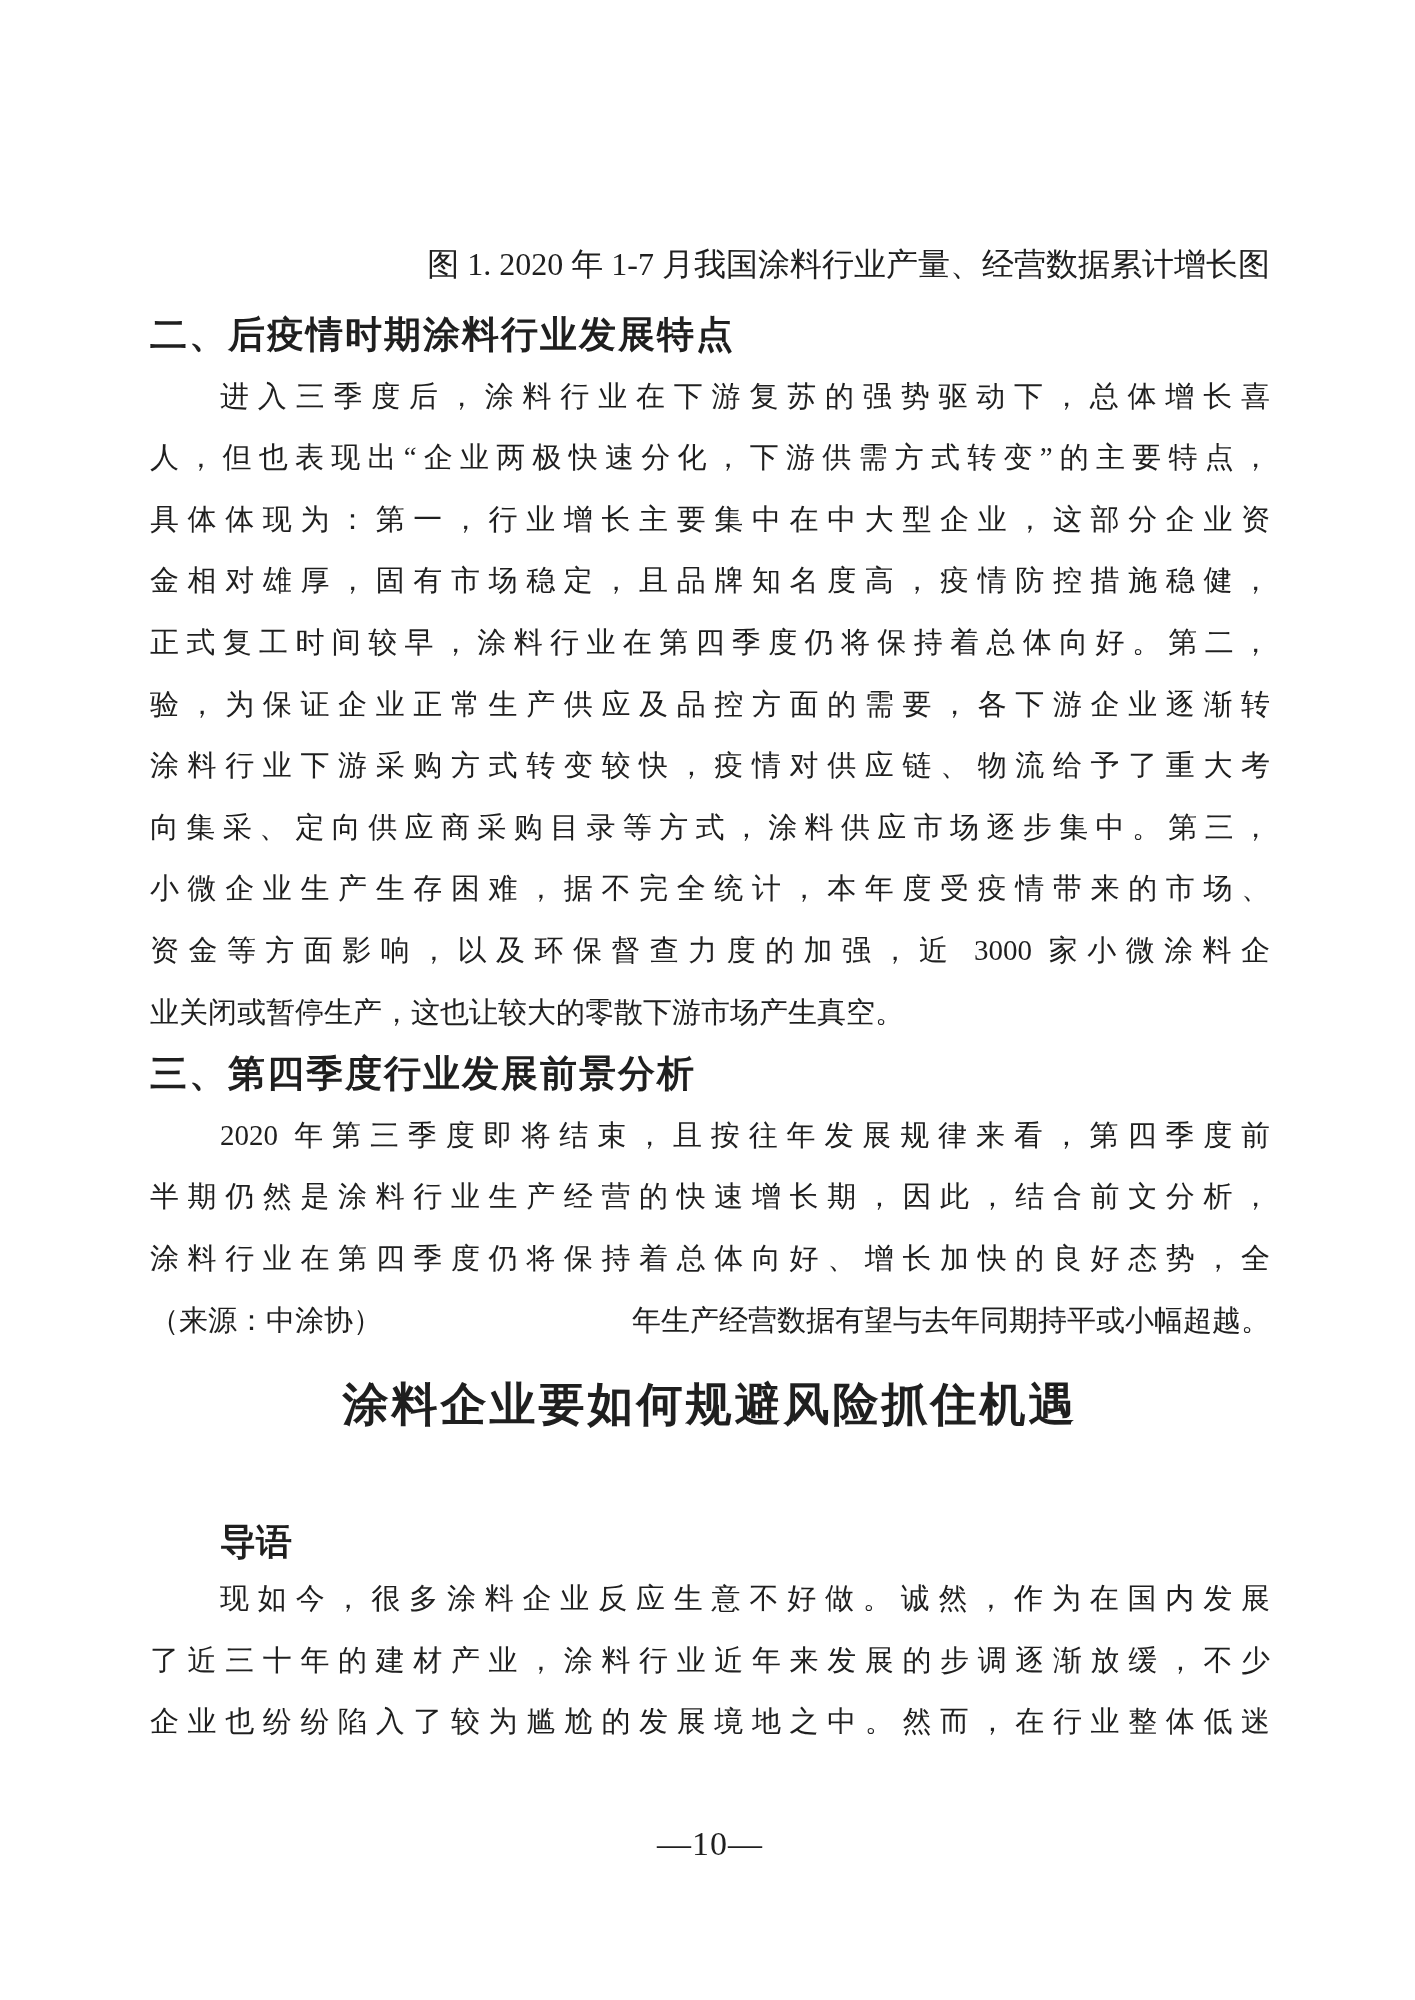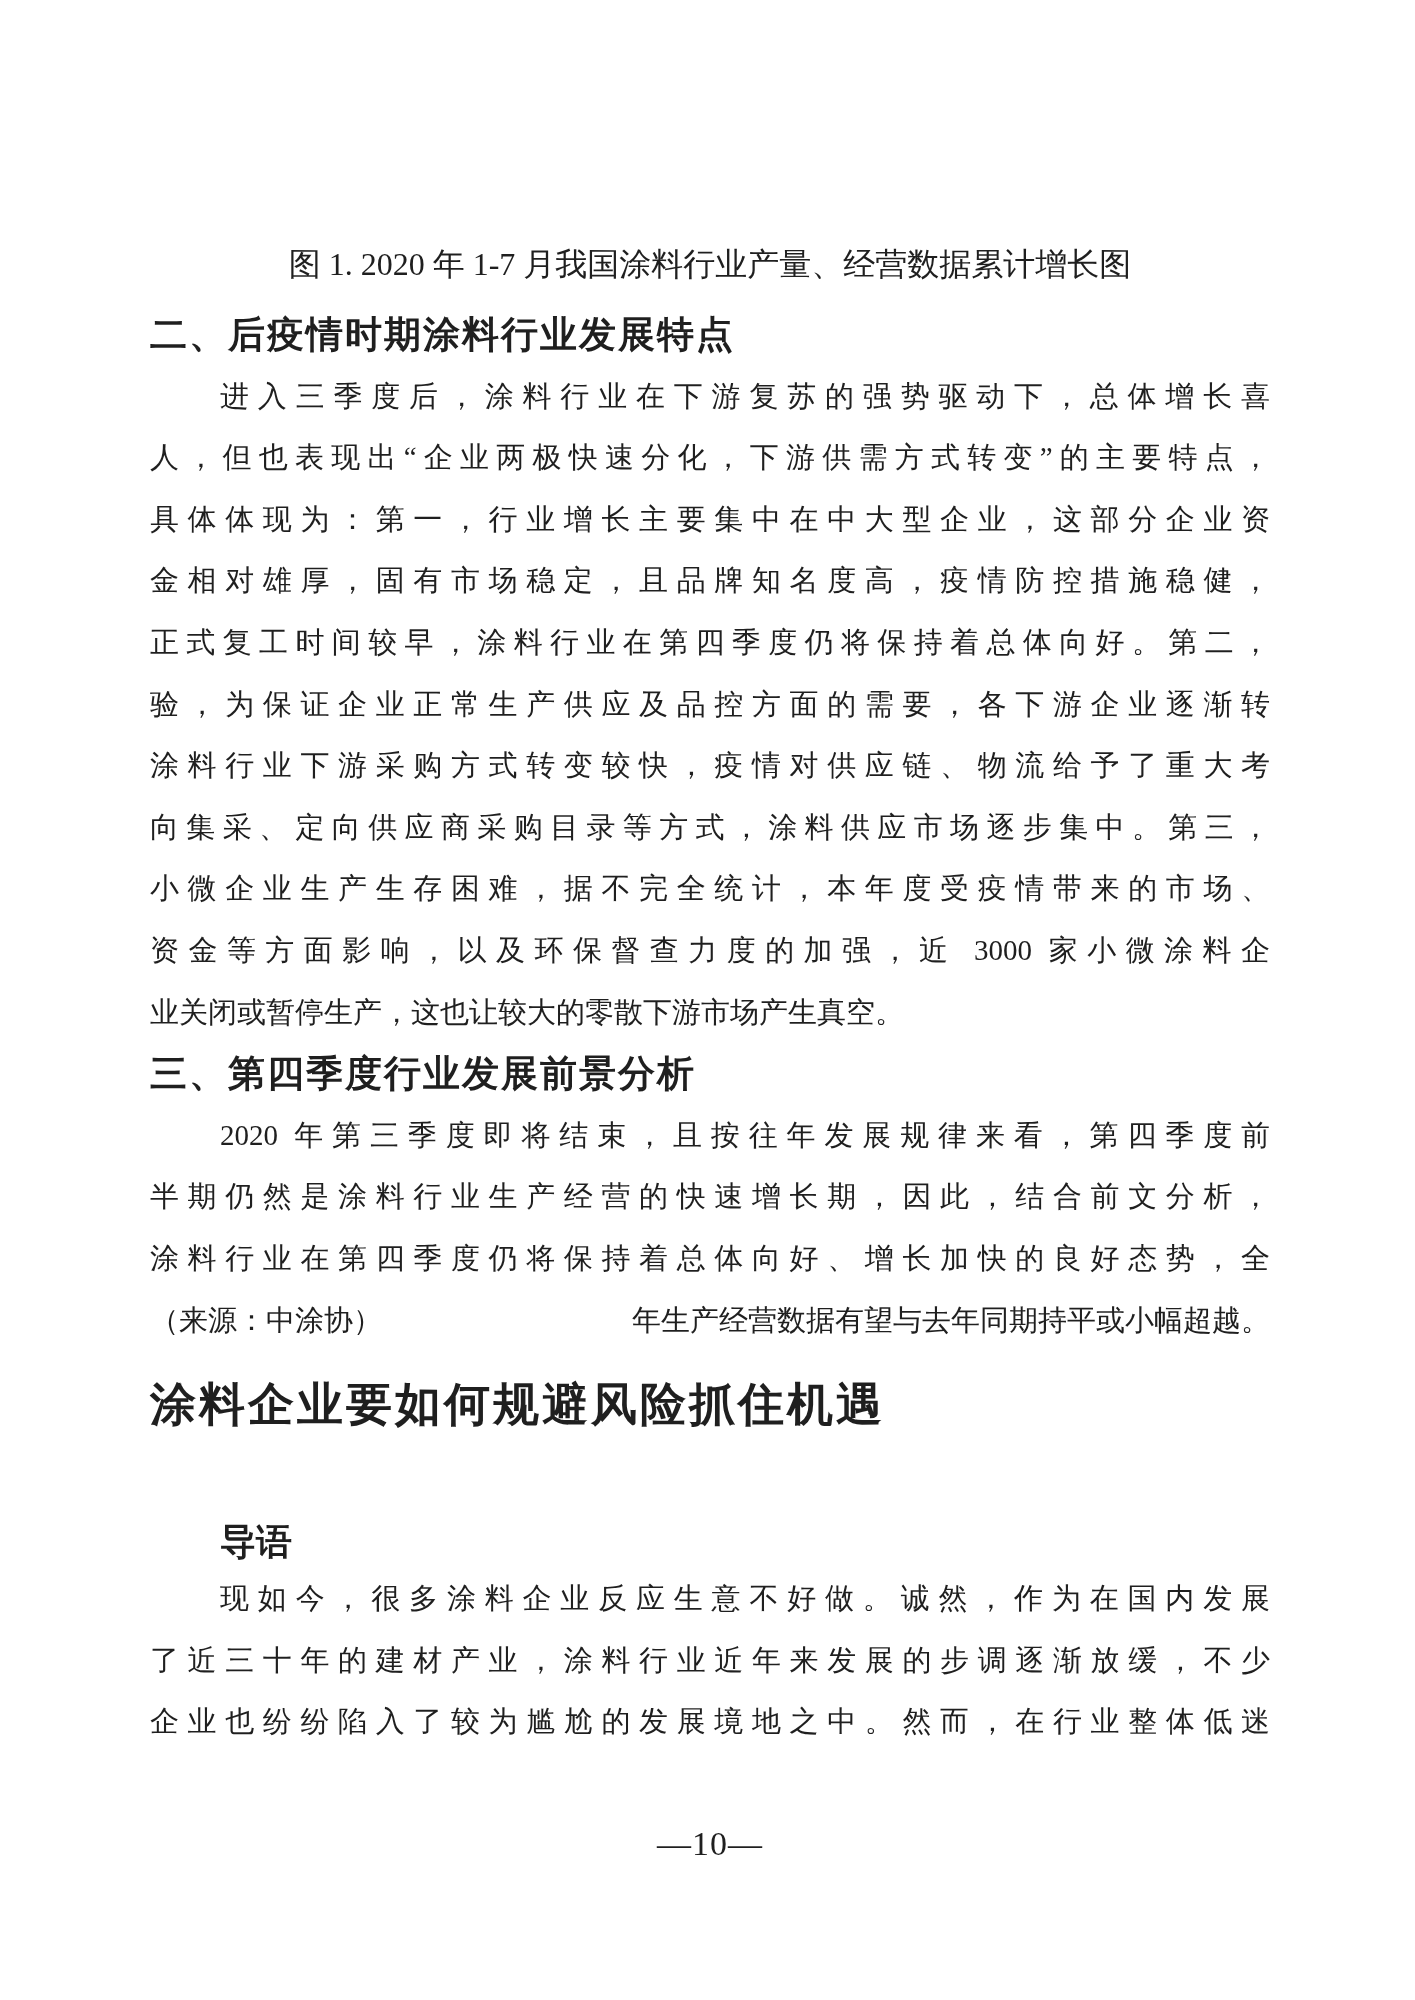--- a/index.html
+++ b/index.html
@@ -16,21 +16,21 @@
     background: #ffffff;
     color: #1f1f1f;
     overflow: hidden;
     box-sizing: border-box;
     padding: 0 145px 0 150px;
   }
   .figure-caption {
     margin-top: 242px;
     font-size: 32px;
     line-height: 44px;
-    text-align: center;
+    text-align: right;
     white-space: nowrap;
   }
   .section-heading {
     margin-top: 18px;
     font-size: 37px;
     font-weight: bold;
     line-height: 61.6px;
     letter-spacing: 2px;
   }
   .section-heading.second {
@@ -54,20 +54,21 @@
   }
   .line.split {
     display: flex;
     justify-content: space-between;
   }
   .article-title {
     margin-top: 22px;
     font-size: 46px;
     font-weight: bold;
     line-height: 64px;
+    text-align: center;
     letter-spacing: 3px;
   }
   .lead-heading {
     margin-top: 79px;
     padding-left: 70px;
     font-size: 36px;
     font-weight: bold;
     line-height: 52px;
   }
   .page-number {

